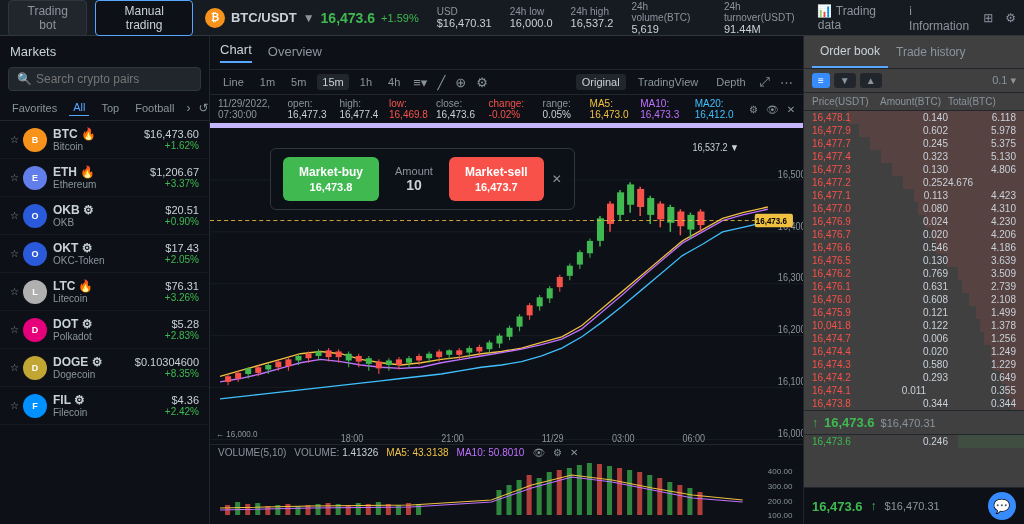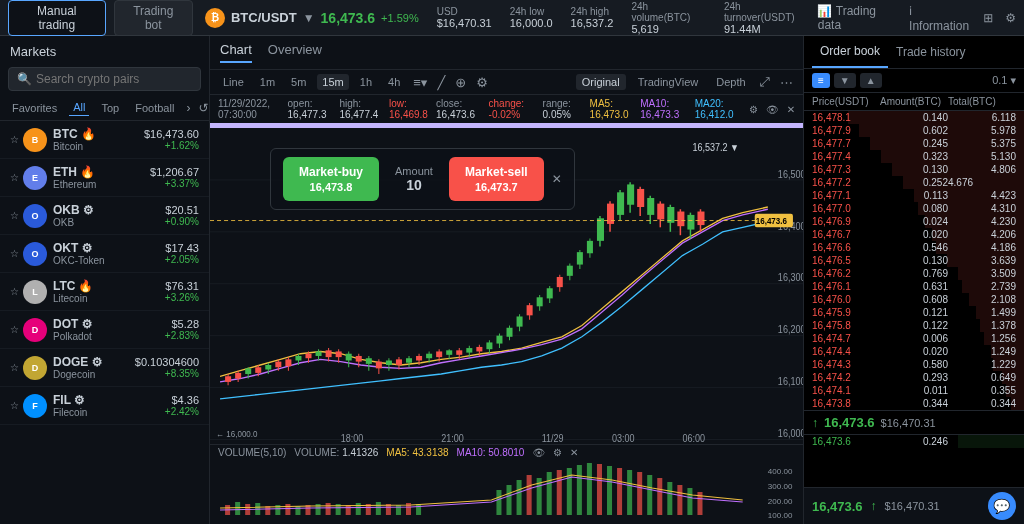--- a/index.html
+++ b/index.html
@@ -176,21 +176,21 @@
     .chart-area {
       flex: 1;
       display: flex;
       flex-direction: column;
       background: #0d1117;
       border-right: 1px solid #21262d;
       overflow: hidden;
     }
     .chart-top-tabs {
       display: flex;
-      align-items: flex-start;
+      align-items: flex-end;
       padding: 6px 10px;
       border-bottom: 1px solid #21262d;
       gap: 16px;
     }
     .chart-tab {
       font-size: 13px;
       color: #8b949e;
       cursor: pointer;
       padding-bottom: 4px;
     }
@@ -294,21 +294,21 @@
       padding: 2px 8px;
       font-size: 10px;
       color: #8b949e;
       display: flex;
       gap: 8px;
     }
 
     
     .right-panel {
       width: 220px;
-      background: #000000;
+      background: #404040;
       display: flex;
       flex-direction: column;
       flex-shrink: 0;
     }
     .right-tabs {
       display: flex;
       align-items: center;
       border-bottom: 1px solid #21262d;
       padding: 0 8px;
     }
@@ -414,22 +414,22 @@
 
     
     ::-webkit-scrollbar { width: 4px; }
     ::-webkit-scrollbar-track { background: #0d1117; }
     ::-webkit-scrollbar-thumb { background: #30363d; border-radius: 2px; }
   </style>
 </head>
 <body>
 
 <div class="top-bar">
+  <button class="tab-btn">Trading bot</button>
   <button class="tab-btn active">Manual trading</button>
-  <button class="tab-btn">Trading bot</button>
 
   <div class="pair-info">
     <div class="pair-icon">₿</div>
     <span class="pair-name">BTC/USDT</span>
     <span class="pair-arrow">▼</span>
     <span class="pair-price-main">16,473.6</span>
     <span class="pair-change">+1.59%</span>
   </div>
 
   <div class="pair-stat">
@@ -956,21 +956,21 @@
       <span style="position:relative;z-index:1;text-align:right">2.108</span>
     </div>
         <div class="ob-row">
       <div class="ob-bg-sell" style="width:22%"></div>
       <span class="price" style="position:relative;z-index:1">16,475.9</span>
       <span style="position:relative;z-index:1;text-align:right">0.121</span>
       <span style="position:relative;z-index:1;text-align:right">1.499</span>
     </div>
         <div class="ob-row">
       <div class="ob-bg-sell" style="width:20%"></div>
-      <span class="price" style="position:relative;z-index:1">16,475.8</span>
+      <span class="price" style="position:relative;z-index:1">10,041.8</span>
       <span style="position:relative;z-index:1;text-align:right">0.122</span>
       <span style="position:relative;z-index:1;text-align:right">1.378</span>
     </div>
         <div class="ob-row">
       <div class="ob-bg-sell" style="width:18%"></div>
       <span class="price" style="position:relative;z-index:1">16,474.7</span>
       <span style="position:relative;z-index:1;text-align:right">0.006</span>
       <span style="position:relative;z-index:1;text-align:right">1.256</span>
     </div>
         <div class="ob-row">
@@ -987,21 +987,21 @@
     </div>
         <div class="ob-row">
       <div class="ob-bg-sell" style="width:10%"></div>
       <span class="price" style="position:relative;z-index:1">16,474.2</span>
       <span style="position:relative;z-index:1;text-align:right">0.293</span>
       <span style="position:relative;z-index:1;text-align:right">0.649</span>
     </div>
         <div class="ob-row">
       <div class="ob-bg-sell" style="width:8%"></div>
       <span class="price" style="position:relative;z-index:1">16,474.1</span>
-      <span style="position:relative;z-index:1;text-align:right">0.011</span>
+      <span style="position:relative;z-index:1;text-align:center">0.011</span>
       <span style="position:relative;z-index:1;text-align:right">0.355</span>
     </div>
         <div class="ob-row">
       <div class="ob-bg-sell" style="width:6%"></div>
       <span class="price" style="position:relative;z-index:1">16,473.8</span>
       <span style="position:relative;z-index:1;text-align:right">0.344</span>
       <span style="position:relative;z-index:1;text-align:right">0.344</span>
     </div>
       </div>
 

